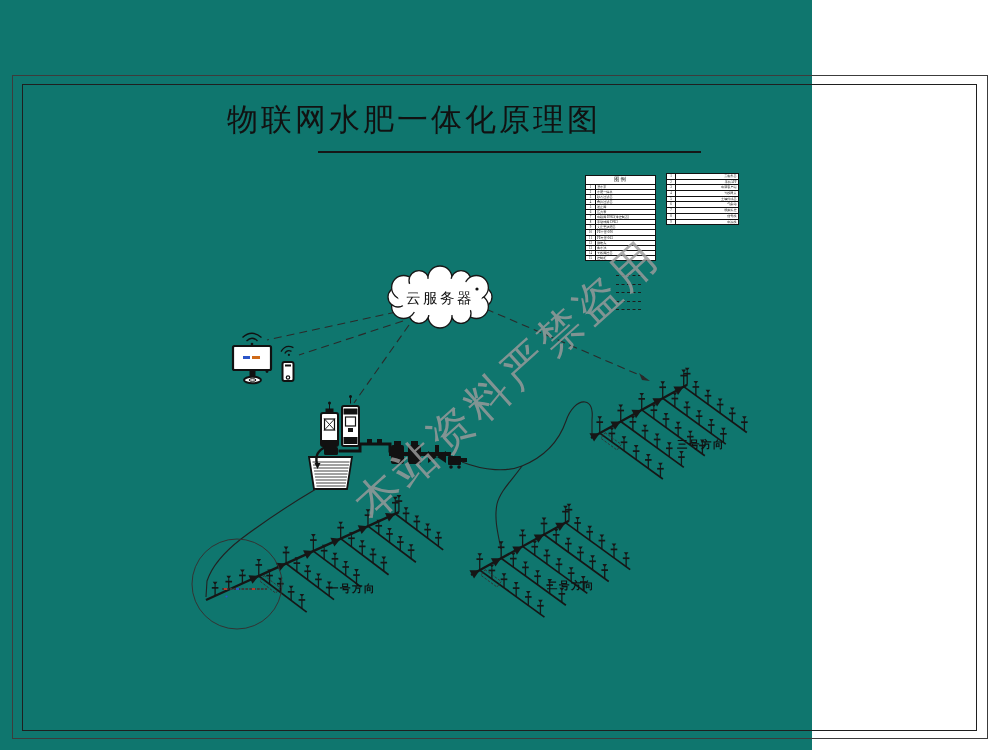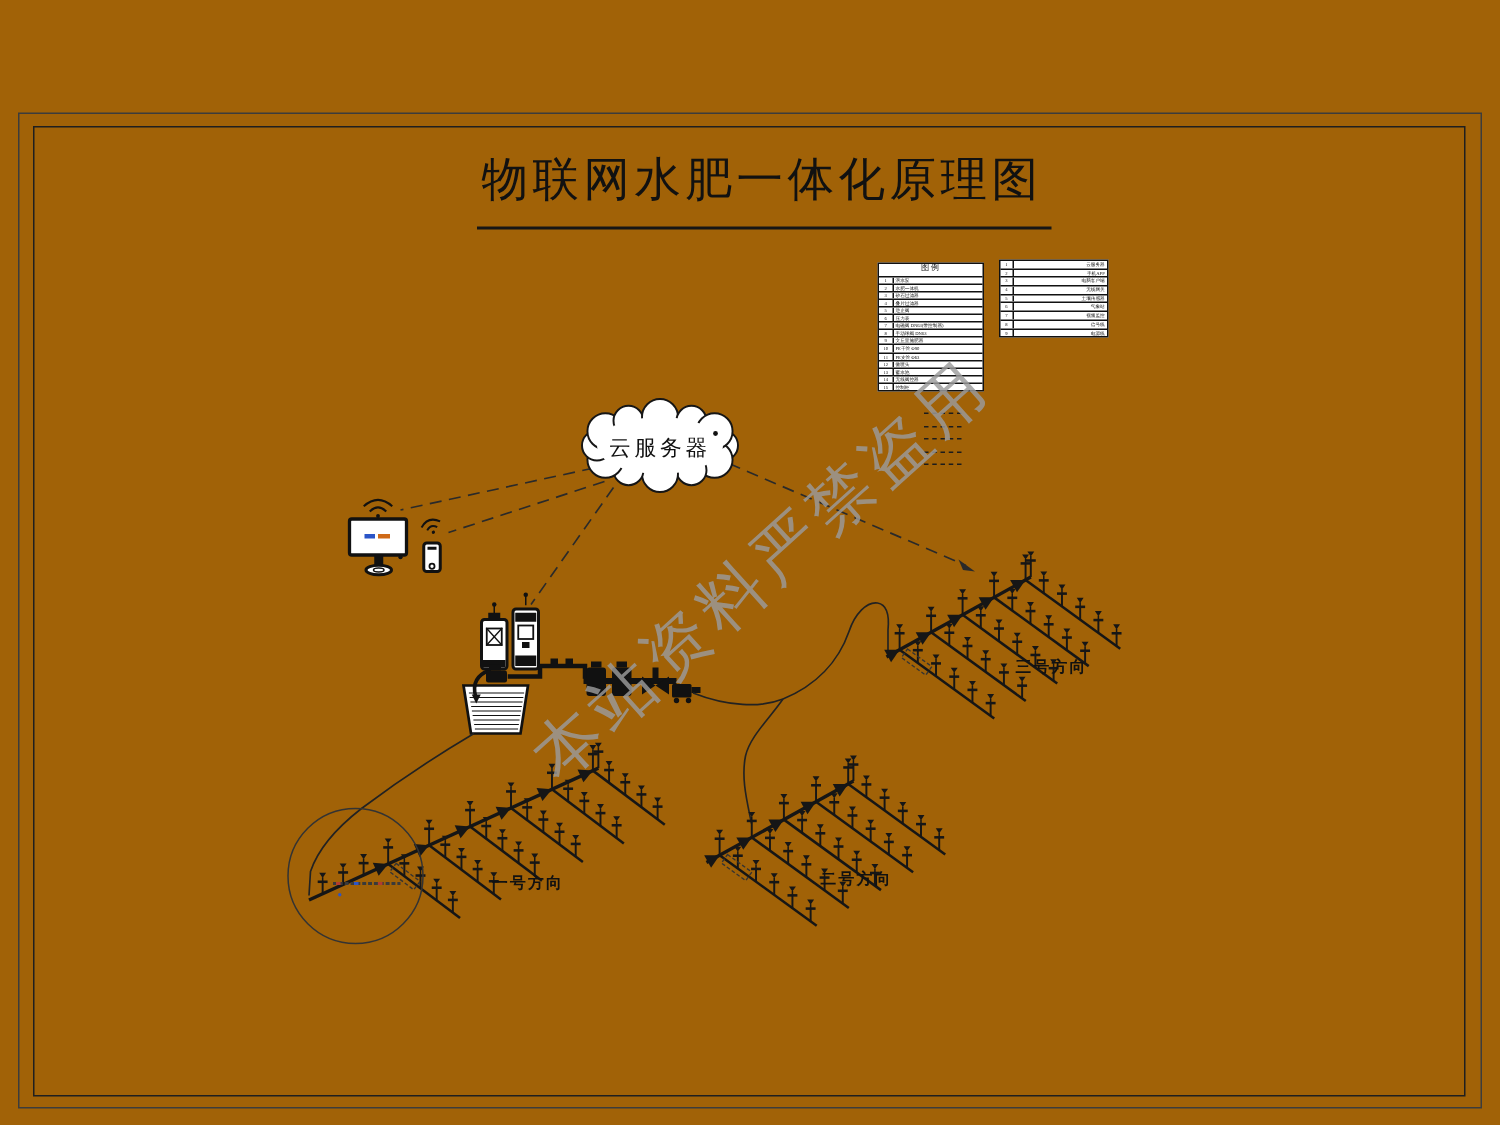--- a/index.html
+++ b/index.html
@@ -1,17 +1,17 @@
 <!DOCTYPE html>
 <html><head>
 <meta charset="utf-8">
 <style>
   html,body{margin:0;padding:0;background:#fff;}
   body{width:1000px;height:750px;overflow:hidden;font-family:"Liberation Serif","DejaVu Serif",serif;}
-  .stage{position:absolute;left:0;top:0;width:1000px;height:750px;background:#a16207;}
+  .stage{position:absolute;left:0;top:0;width:812px;height:750px;background:#0f766e;}
   .frame-outer{position:absolute;left:12px;top:75px;width:974px;height:662px;border:1px solid #3c3c3c;}
   .frame-inner{position:absolute;left:22px;top:84px;width:953px;height:645px;border:1.5px solid #1f1f1f;}
   .title{position:absolute;left:0;right:0;top:99px;text-align:center;font-size:31px;letter-spacing:3px;color:#111;transform:translateX(8px);font-weight:500;}
   .title-underline{position:absolute;left:318px;top:151px;width:383px;height:0;border-top:2px solid #161616;}
   .legend{position:absolute;background:#fff;border:1px solid #111;color:#111;box-sizing:border-box;}
   .legend-main{left:585px;top:175px;width:71px;}
   .legend-secondary{left:666px;top:173px;width:73px;}
   .legend-head{height:7.6px;line-height:7.6px;text-align:center;font-size:5.5px;letter-spacing:1px;border-bottom:0.8px solid #111;overflow:hidden;}
   .lrow{display:flex;height:4.1px;border-top:0.6px solid #111;overflow:hidden;}
   .rows .lrow:first-child{border-top:none;}

